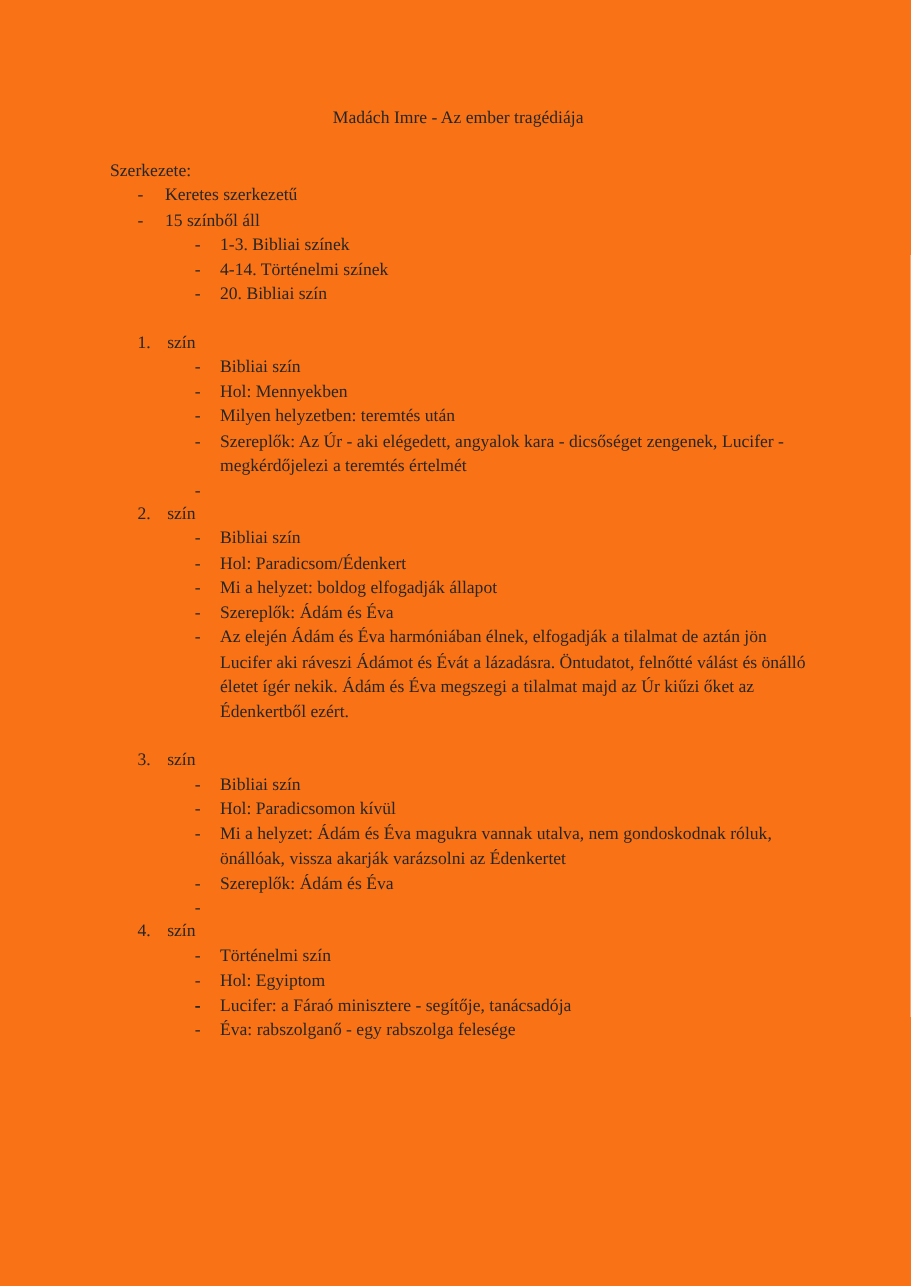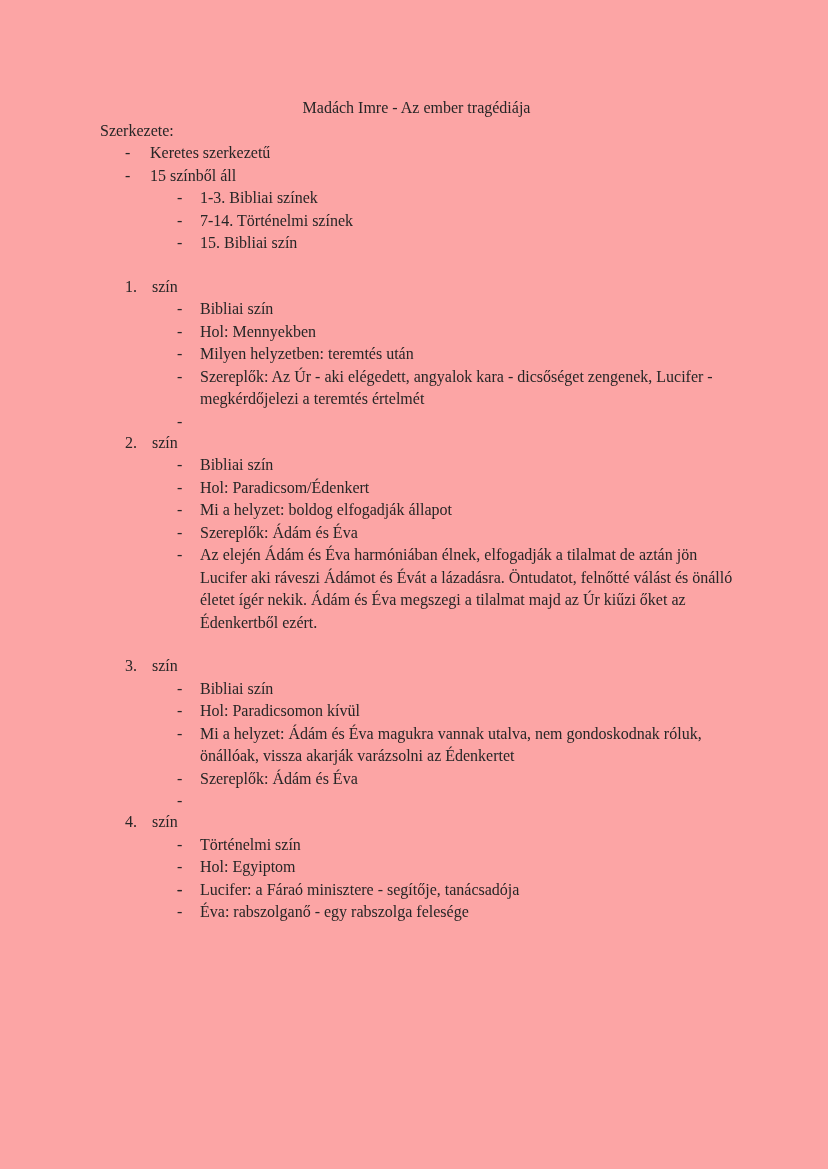--- a/index.html
+++ b/index.html
@@ -1,34 +1,34 @@
 <!DOCTYPE html>
 <html><head>
 <meta charset="utf-8">
 <style>
   html, body { margin: 0; padding: 0; background: #ffffff; }
   .doc {
     position: relative;
     width: 828px;
     height: 1169px;
-    background: #fca5a5;
+    background: #f97316;
     color: #262626;
     font-family: "Liberation Serif", serif;
     font-size: 16px;
     line-height: 22.5px;
     overflow: hidden;
   }
   .content {
     position: absolute;
     left: 100px;
     top: 0;
     width: 633px;
   }
   .title-block { margin-top: 97px; text-align: center; }
-  .heading { }
+  .heading { margin-top: 25px; }
   .li1 { position: relative; padding-left: 50px; }
   .li1 > .dash { position: absolute; left: 25px; }
   .li2 { position: relative; padding-left: 100px; }
   .li2 > .dash { position: absolute; left: 77px; }
   .section { margin-top: 21px; }
   .section:first-of-type { margin-top: 18px; }
   .sec-head { position: relative; padding-left: 52px; }
   .sec-head > .num { position: absolute; left: 25px; }
 </style>
 </head>
@@ -50,25 +50,25 @@
     <div class="li1">
       <span class="dash">-</span>
       <span>15 színből áll</span>
     </div>
     <div class="li2">
       <span class="dash">-</span>
       <span>1-3. Bibliai színek</span>
     </div>
     <div class="li2">
       <span class="dash">-</span>
-      <span>7-14. Történelmi színek</span>
+      <span>4-14. Történelmi színek</span>
     </div>
     <div class="li2">
       <span class="dash">-</span>
-      <span>15. Bibliai szín</span>
+      <span>20. Bibliai szín</span>
     </div>
 
     <div class="section">
       <div class="sec-head">
         <span class="num">1.</span>
         <span>szín</span>
       </div>
       <div class="li2">
         <span class="dash">-</span>
         <span>Bibliai szín</span>

